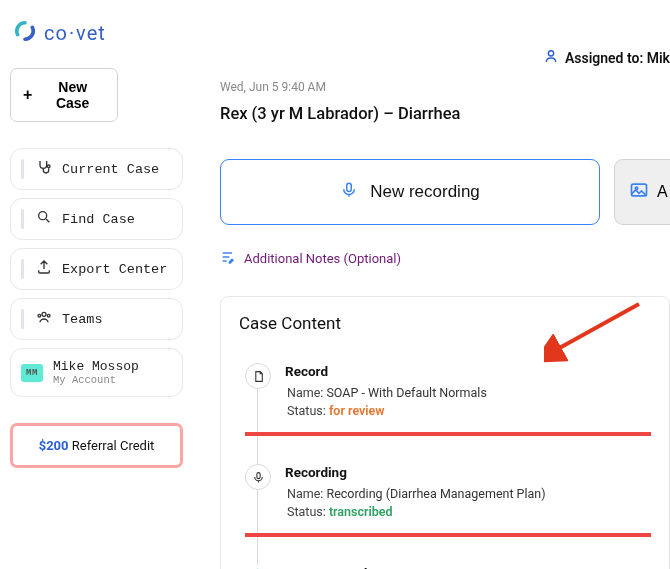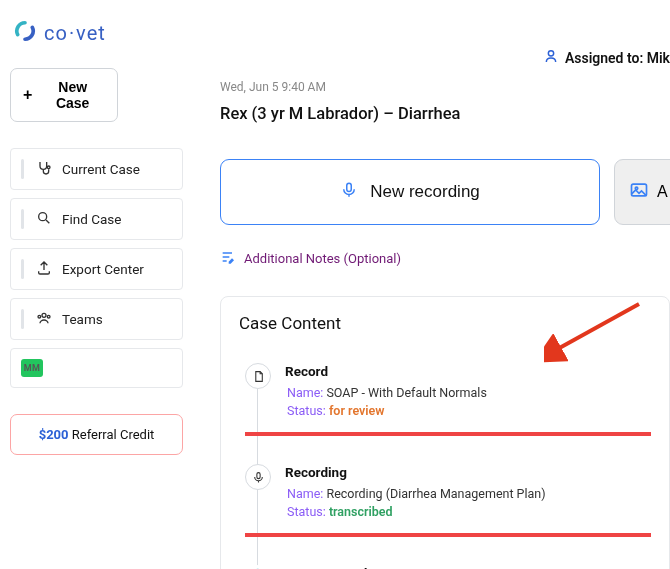--- a/index.html
+++ b/index.html
@@ -52,58 +52,59 @@
     margin-bottom: 26px;
   }
   .plus { font-size: 16px; line-height: 1; }
 
   .nav-item {
     display: flex;
     align-items: center;
     gap: 10px;
     padding: 10px 10px;
     border: 1px solid #e6e8eb;
-    border-radius: 4px;
+    border-radius: 12px;
     margin-bottom: 8px;
     font-size: 13.5px;
     color: #222;
     cursor: pointer;
     position: relative;
+    font-family: Liberation Mono, monospace;
   }
   .nav-item .bar {
     width: 3px;
     height: 20px;
     background: #e1e4e8;
     border-radius: 2px;
     margin-right: 2px;
   }
   .nav-item svg, .nav-item .icon {
     width: 16px; height: 16px;
     flex-shrink: 0;
     color: #333;
   }
   .avatar-mm {
     width: 22px; height: 18px;
-    background: #22c55e;
+    background: #5eead4;
     border-radius: 3px;
     font-size: 9px;
     font-weight: 600;
     display: flex;
     align-items: center;
     justify-content: center;
     color: #555;
     letter-spacing: 0.5px;
   }
   .user-block .name { font-size: 13px; }
   .user-block .sub { font-size: 10.5px; color: #888; }
 
   .referral {
     margin-top: 26px;
     padding: 12px 8px;
-    border: 1px solid #fca5a5;
+    border: 3px solid #fca5a5;
     border-radius: 7px;
     text-align: center;
     font-size: 13px;
     cursor: pointer;
   }
   .referral .amount { color: #2c61d6; font-weight: 700; }
 
   
   .main {
     flex: 1;
@@ -236,21 +237,21 @@
     font-size: 13.5px;
     font-weight: 700;
     margin-bottom: 6px;
   }
   .tl-row {
     font-size: 12.5px;
     color: #333;
     margin-top: 3px;
     margin-left: 2px;
   }
-  .tl-row .label { color: #8b5cf6; }
+  .tl-row .label { color: #404040; }
   .tl-row .val { font-weight: 400; }
   .status-review { color: #e3762e; font-weight: 600; }
   .status-transcribed { color: #2fa062; font-weight: 600; }
 
   
   .arrow-svg {
     position: absolute;
     left: 350px;
     top: 296px;
     pointer-events: none;
@@ -315,20 +316,24 @@
           <path d="M6 20c0-3 3-5 6-5s6 2 6 5"></path>
         <circle cx="5" cy="10" r="2"></circle>
           <circle cx="19" cy="10" r="2"></circle>
       </svg>
     </span>
     <span>Teams</span>
   </div>
 
   <div class="nav-item user-block">
     <div class="avatar-mm">MM</div>
+    <div>
+      <div class="name">Mike Mossop</div>
+      <div class="sub">My Account</div>
+    </div>
   </div>
 
   <div class="referral">
     <span class="amount">$200</span><span> Referral Credit</span>
   </div>
 </aside>
 
 <main class="main">
 
   <div class="assigned-bar">

